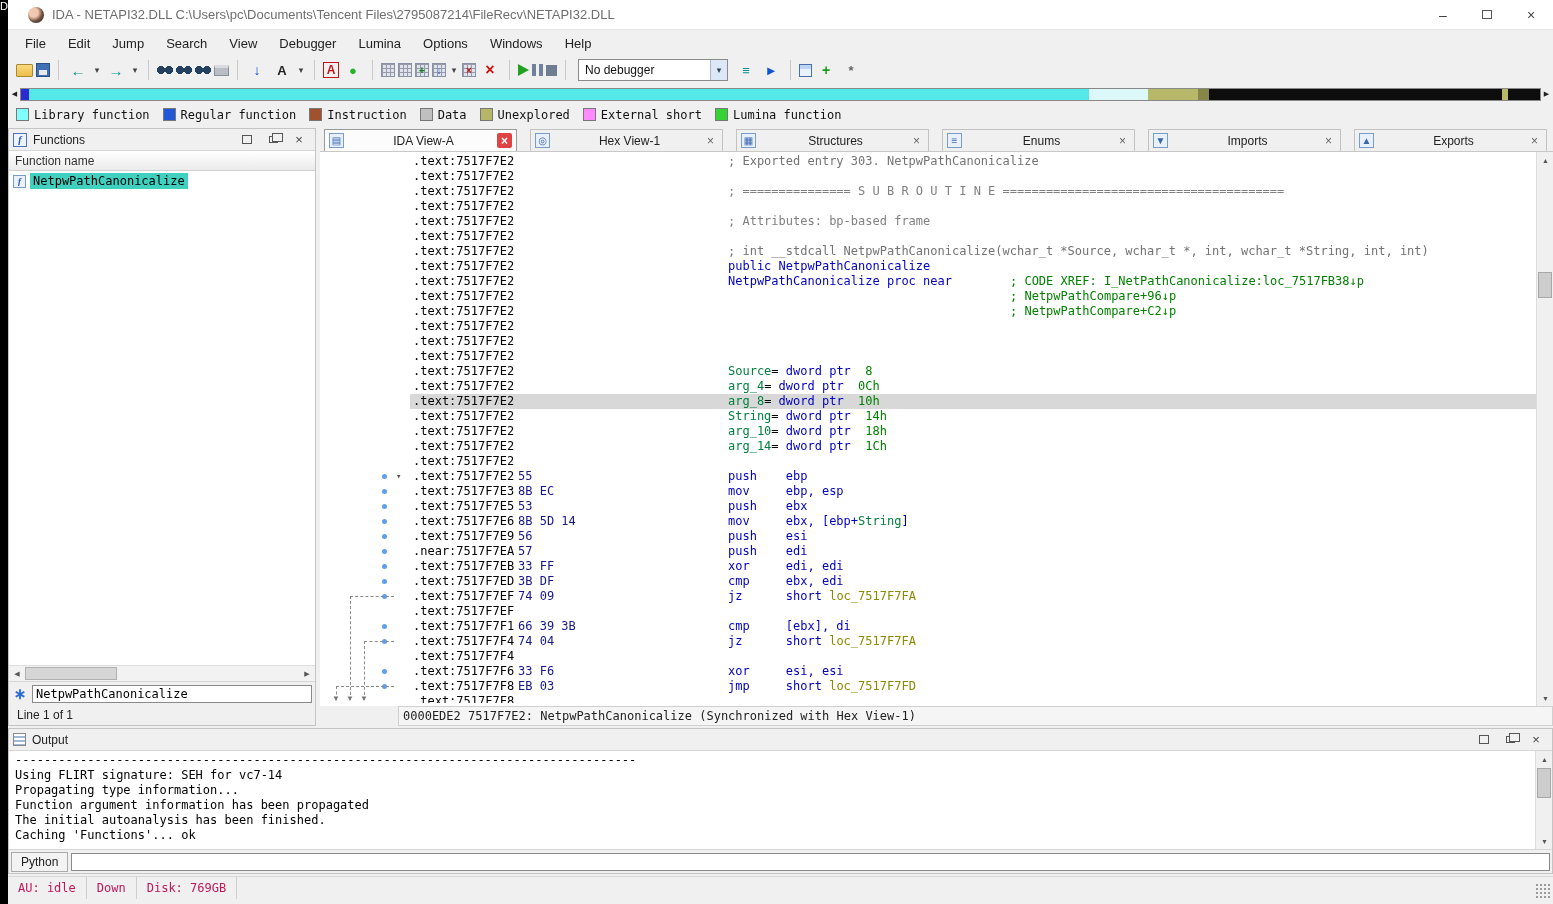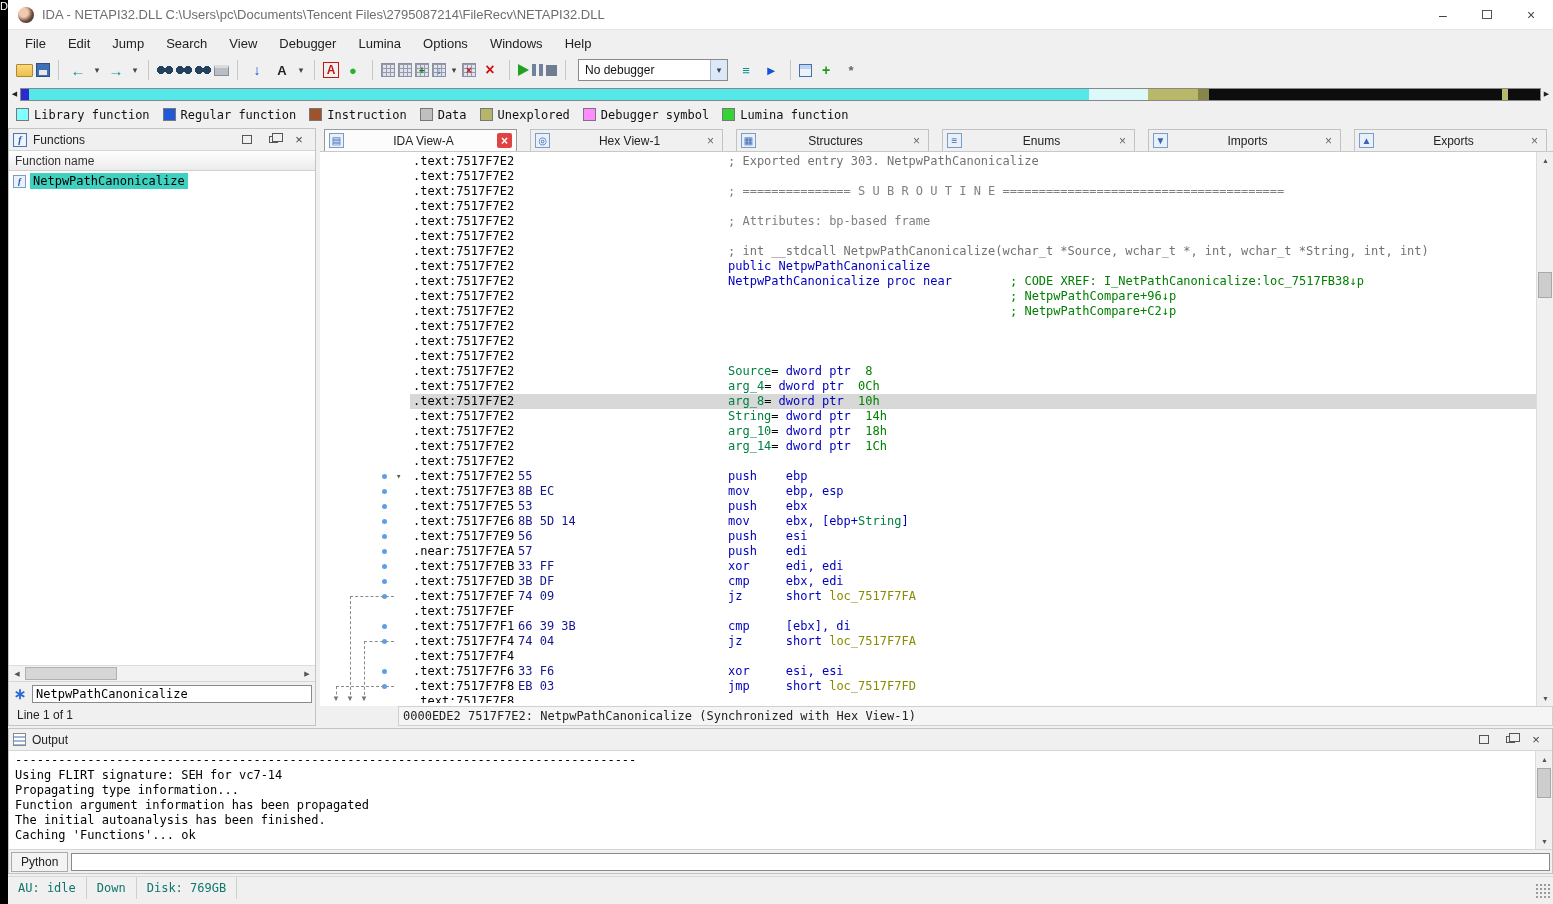--- a/index.html
+++ b/index.html
@@ -2,21 +2,21 @@
 <html><head>
 <meta charset="utf-8">
 <style>
 *{margin:0;padding:0;box-sizing:border-box}
 html,body{width:1553px;height:904px;overflow:hidden}
 body{font-family:"Liberation Sans",sans-serif;background:#000;position:relative}
 #root{position:relative;width:1553px;height:904px;background:#000}
 #left-strip{position:absolute;left:0;top:0;width:8px;height:100%;background:#000;color:#fff;font-size:11px;overflow:hidden}
 #win{position:absolute;left:8px;top:0;right:0;bottom:0;background:#f0f0f0}
 
-.titlebar{position:absolute;left:0;top:0;right:0;height:30px;background:#fff;display:flex;align-items:center;padding-left:10px;border-bottom:1px solid #e6e6e6}
+.titlebar{position:absolute;left:0;top:0;right:0;height:30px;background:#fff;display:flex;align-items:center;padding-left:20px;border-bottom:1px solid #e6e6e6}
 .app-icon{width:16px;height:16px;border-radius:50%;background:radial-gradient(circle at 35% 35%,#f2c9b0 0 30%,#6b4a3a 60%,#20242b 100%);margin-right:8px;flex:0 0 16px}
 .title-text{font-size:13px;color:#6e6e6e;flex:1;white-space:nowrap;overflow:hidden}
 .win-controls{display:flex;height:100%}
 .win-btn{width:44px;height:100%;display:flex;align-items:center;justify-content:center;color:#444;font-size:14px}
 .ib-max{width:10px;height:9px;border:1px solid #555;display:inline-block;background:transparent}
 .ib-float{position:relative;width:9px;height:7px;border:1px solid #555;background:#f0f0f0;display:inline-block}
 .ib-float::after{content:"";position:absolute;left:2px;top:-4px;width:9px;height:7px;border:1px solid #555;background:#f0f0f0}
 
 .menubar{position:absolute;left:0;top:30px;right:0;height:26px;background:#f0f0f0;display:flex;align-items:center;padding-left:6px}
 .menu-item{padding:4px 11px;font-size:13px;color:#222}
@@ -128,21 +128,21 @@
 
 .opanel{position:absolute;left:0;top:728px;right:0;height:146px;display:flex;flex-direction:column;border:1px solid #c4c4c4;background:#fff}
 .ocontent{flex:1;position:relative;background:#fff}
 .olines{position:absolute;left:0;top:2px;right:17px;bottom:0;overflow:hidden;padding-left:6px;font-family:"DejaVu Sans Mono",monospace;font-size:12px}
 .oline{height:15px;line-height:15px;white-space:pre;color:#000}
 .ovs-thumb{top:17px;height:30px}
 .pyrow{flex:0 0 24px;display:flex;align-items:center;background:#f0f0f0;border-top:1px solid #d6d6d6;padding:0 2px;gap:3px}
 .pylabel{border:1px solid #aaa;background:#f3f3f3;font-size:12px;padding:2px 9px;color:#222}
 .pyinput{flex:1;height:18px;border:1px solid #8a8a8a;background:#fff;font-family:"DejaVu Sans Mono",monospace;font-size:12px;padding:0 3px}
 
-.statusbar{position:absolute;left:0;top:876px;right:0;height:28px;background:#f0f0f0;border-top:1px solid #d8d8d8;display:flex;align-items:flex-start;font-family:"DejaVu Sans Mono",monospace;font-size:12px;color:#0f766e}
+.statusbar{position:absolute;left:0;top:876px;right:0;height:28px;background:#f0f0f0;border-top:1px solid #d8d8d8;display:flex;align-items:flex-start;font-family:"DejaVu Sans Mono",monospace;font-size:12px;color:#be185d}
 .sb-cell{padding:4px 10px;border-right:1px solid #cfcfcf}
 .sb-spacer{flex:1}
 .sb-grip{width:16px;height:16px;margin:6px 2px 0 0;background-image:radial-gradient(#9a9a9a 1px,transparent 1.3px);background-size:4px 4px}
 </style>
 </head>
 <body>
 
 <div id="root">
   <div id="left-strip"><span>Do</span></div>
   <div id="win">
@@ -247,21 +247,21 @@
         <span class="legend-item">
           <span class="legend-swatch" style="background: rgb(191, 191, 191);"></span>
           <span class="legend-label">Data</span>
         </span>
         <span class="legend-item">
           <span class="legend-swatch" style="background: rgb(182, 182, 106);"></span>
           <span class="legend-label">Unexplored</span>
         </span>
         <span class="legend-item">
           <span class="legend-swatch" style="background: rgb(255, 139, 255);"></span>
-          <span class="legend-label">Debugger symbol</span>
+          <span class="legend-label">External short</span>
         </span>
         <span class="legend-item">
           <span class="legend-swatch" style="background: rgb(54, 211, 54);"></span>
           <span class="legend-label">Lumina function</span>
         </span>
       </div>
 
     <div class="workspace">
       <div class="fpanel">
         <div class="ptitle">

